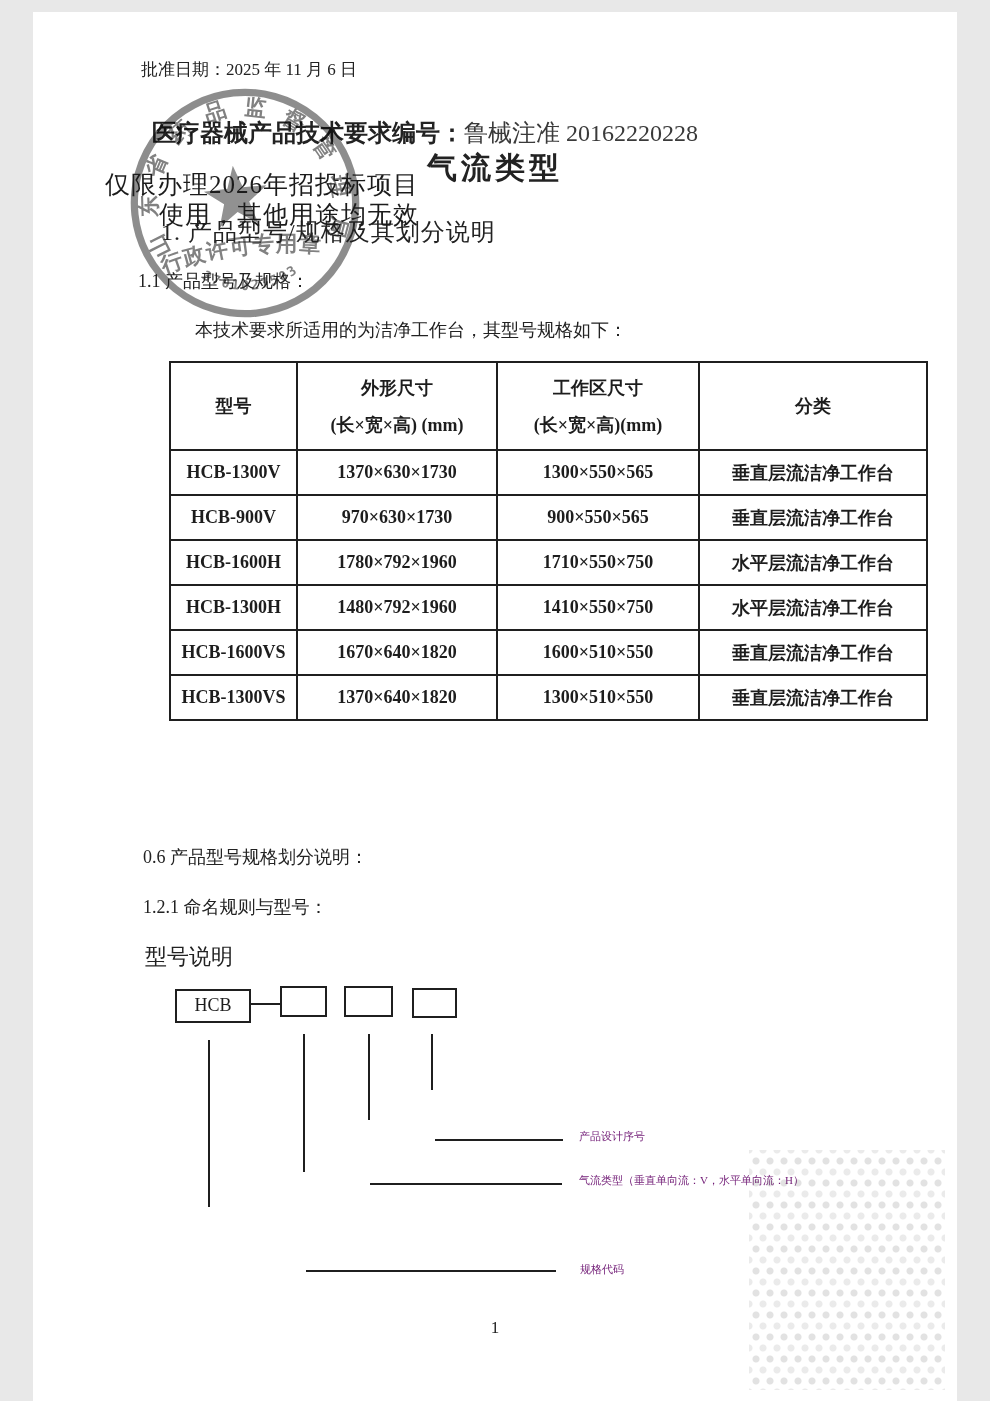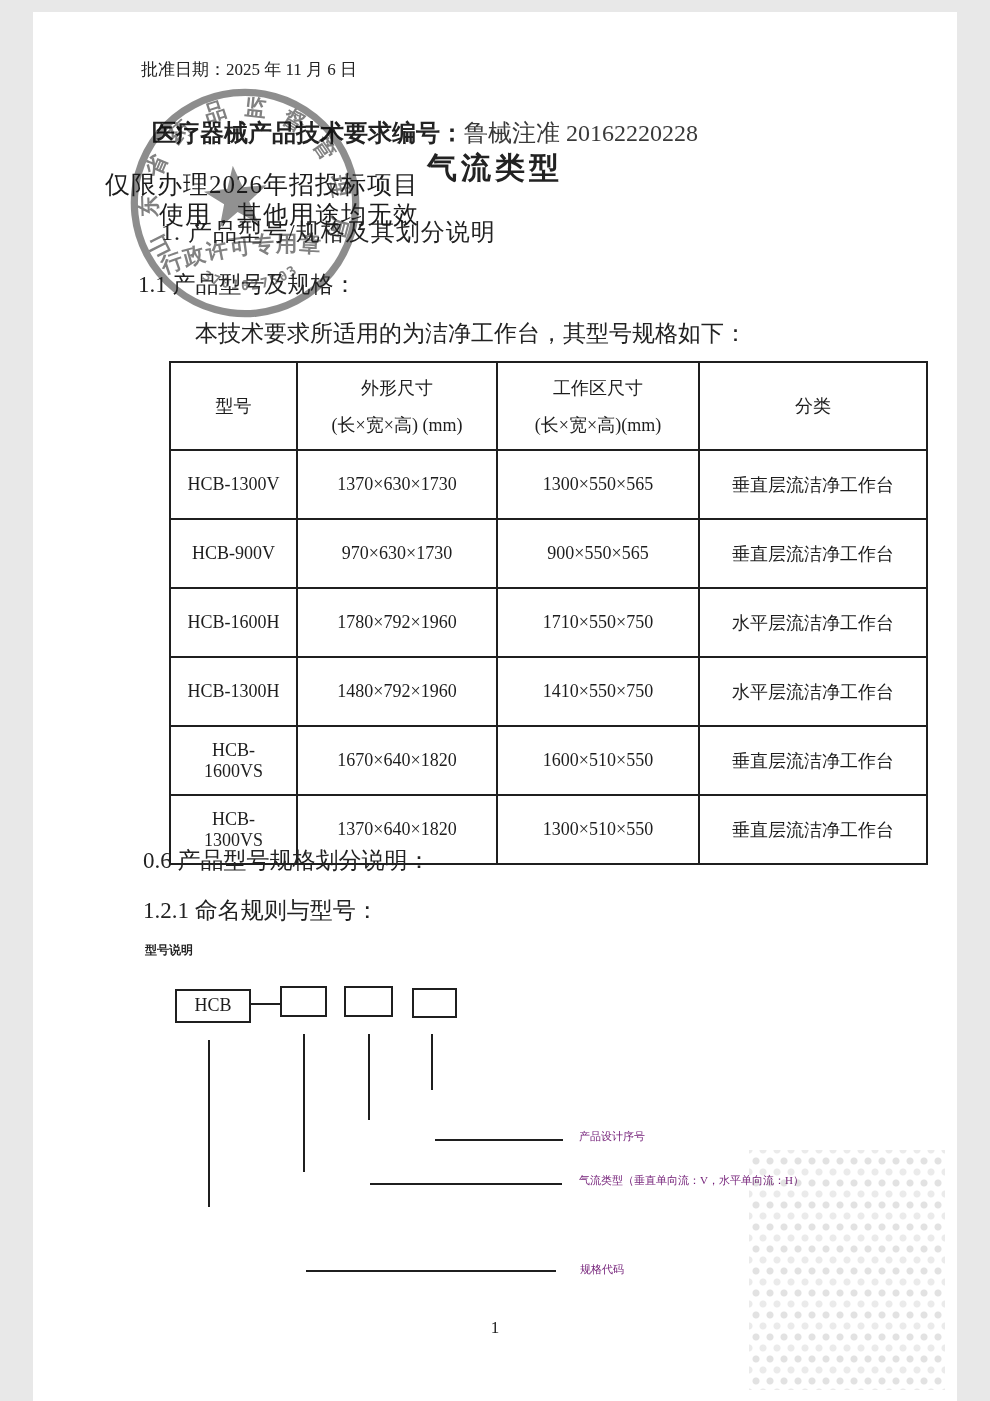--- a/index.html
+++ b/index.html
@@ -2,43 +2,43 @@
 <html><head>
 <meta charset="utf-8">
 <style>
   html,body{margin:0;padding:0;background:#e8e8e8;}
   .page{
     position:relative;width:924px;height:1401px;margin:12px auto;background:#ffffff;
     font-family:"Liberation Serif","DejaVu Serif",serif;color:#222222;overflow:hidden;
   }
   .abs{position:absolute;}
   .t17{font-size:17px;line-height:1.3;}
-  .t18{font-size:23px;line-height:1.3;}
+  .t18{font-size:18px;line-height:1.3;}
   .t19{font-size:25px;line-height:1.18;text-align:right;}
   .t20{font-size:24px;line-height:1.3;}
   .bold{font-weight:bold;}
   .doc-title{left:0;right:0;top:136px;text-align:center;font-size:30px;font-weight:bold;letter-spacing:4px;}
   .doc-number{left:119px;top:106px;}
   .doc-number .val{font-weight:normal;color:#3a3a3a;}
   .approval{left:108px;top:47px;}
   .h1{left:128px;top:205px;font-weight:normal;letter-spacing:1px;}
   .s11{left:105px;top:258px;}
   .intro{left:162px;top:307px;}
   .s12{left:110px;top:834px;}
   .s121{left:110px;top:884px;}
-  .model-note{left:112px;top:930px;font-size:12px;font-weight:bold;}
+  .model-note{left:112px;top:930px;font-size:22px;}
   
   .stamp{left:92px;top:70px;width:240px;height:242px;mix-blend-mode:multiply;opacity:.88;}
   .stamp-overlay{left:72px;top:158px;color:#1b1b1b;z-index:6;letter-spacing:1px;}
   
   table.spec{
     position:absolute;left:136px;top:349px;width:757px;border-collapse:collapse;
     table-layout:fixed;text-align:center;font-size:18px;color:#1d1d1d;
   }
-  table.spec td,table.spec th{border:2px solid #1f1f1f;font-weight:normal;padding:12px;}
+  table.spec td,table.spec th{border:2px solid #1f1f1f;font-weight:bold;padding:0;}
   table.spec .hdr{height:88px;}
   table.spec .drow td{height:43px;}
   .sub{display:block;margin-top:13px;}
   .hline2{display:block;}
   
   .diagram{left:130px;top:960px;}
   .dlabel{font-size:11px;color:#701a75;white-space:nowrap;}
   .lab-design{left:546px;top:1117px;}
   .lab-airflow{left:546px;top:1161px;}
   .lab-spec{left:547px;top:1250px;}

